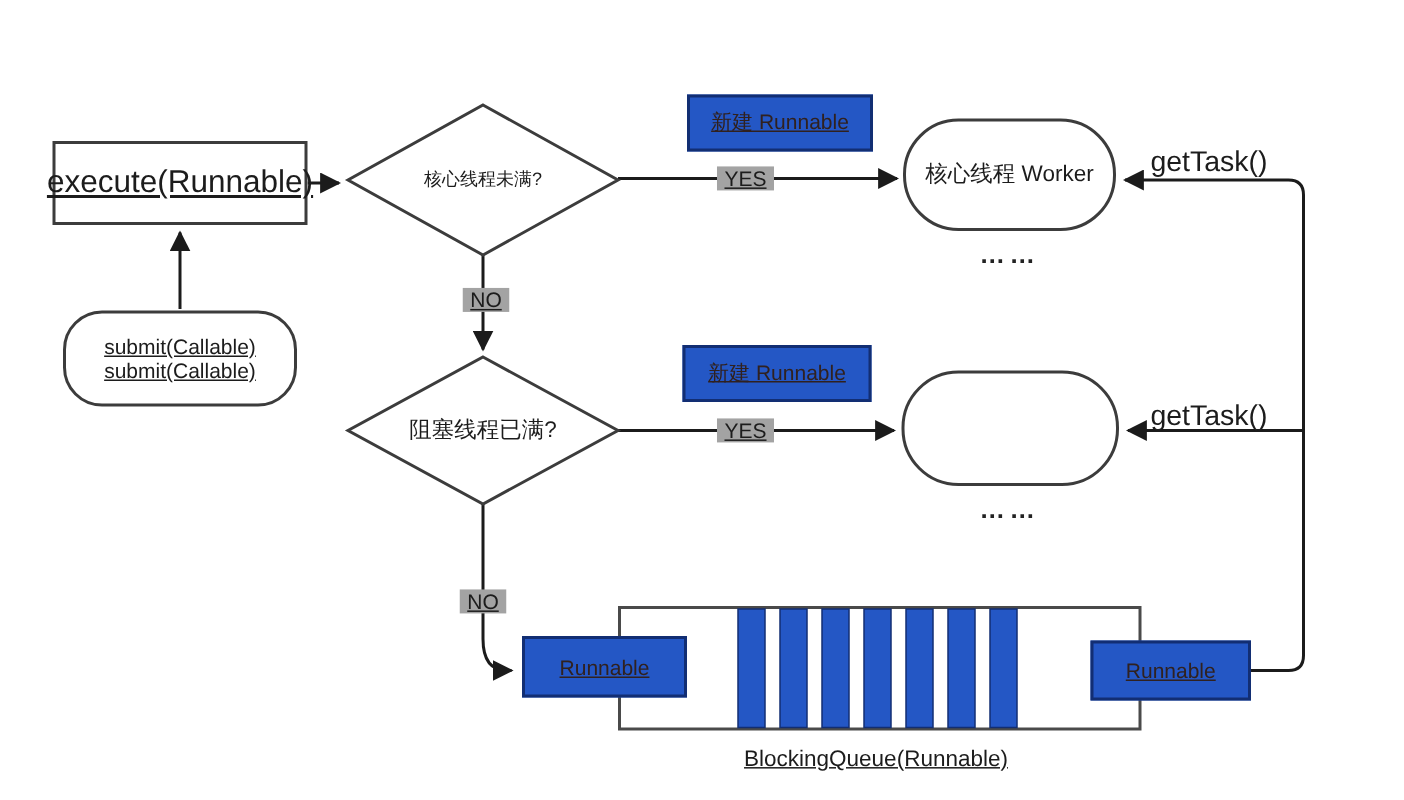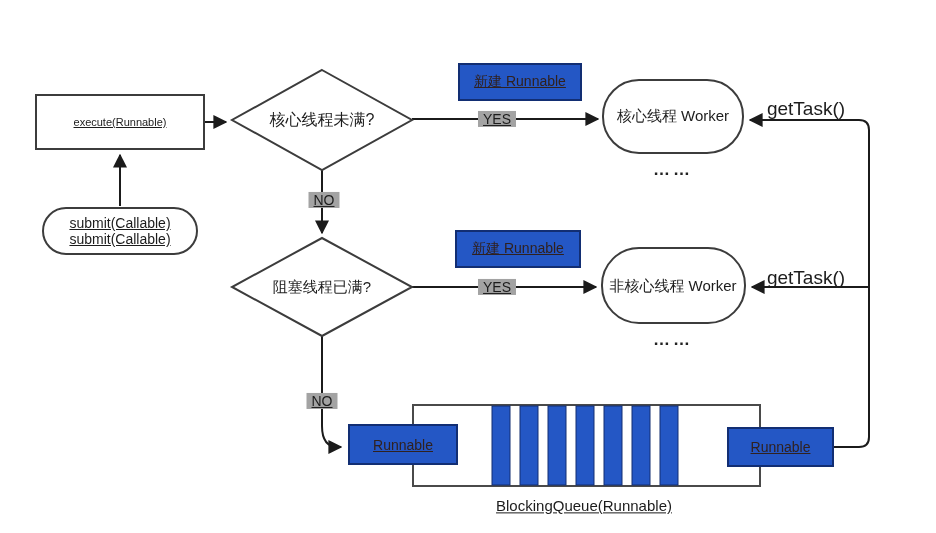--- a/index.html
+++ b/index.html
@@ -10,21 +10,21 @@
   #wires{position:absolute;left:0;top:0;width:936px;height:533px;}
   .lbl{
     position:absolute;transform:translate(-50%,-50%);white-space:nowrap;
     color:#1c1c1c;line-height:1.15;text-align:center;
   }
   .whitebg{background:#a3a3a3;padding:0 5px;text-decoration:underline;}
   .box{
     position:absolute;box-sizing:border-box;display:flex;flex-direction:column;
     align-items:center;justify-content:center;text-align:center;text-decoration:underline;
   }
-  .white-box{background:#ffffff;border:2px solid #3c3c3c;font-size:11px;}
+  .white-box{background:#ffffff;border:2px solid #3c3c3c;font-size:21px;}
   .blue-box{
     background:#2457c5;border:2px solid #122e73;color:#30211f;
     font-size:14px;
   }
   .dots{font-size:17px;font-weight:bold;letter-spacing:3px;color:#222;}
   .small{font-size:19px;}
   .edge-lbl{font-size:14px;}
 </style>
 </head>
 <body>
@@ -62,47 +62,46 @@
         <rect x="604" y="406" width="18" height="79" fill="#2457c5" stroke="#122e73" stroke-width="1"></rect>
         <rect x="632" y="406" width="18" height="79" fill="#2457c5" stroke="#122e73" stroke-width="1"></rect>
         <rect x="660" y="406" width="18" height="79" fill="#2457c5" stroke="#122e73" stroke-width="1"></rect>
       </g>
   </svg>
 
   <div class="box white-box" style="left:35px;top:94px;width:170px;height:56px;">
     <div>execute(Runnable)</div>
   </div>
 
-  <div class="box white-box" style="left:42px;top:207px;width:156px;height:48px;font-size:14px;border-radius:26px;">
+  <div class="box white-box" style="left:42px;top:207px;width:156px;height:64px;font-size:14px;border-radius:26px;">
     <div>submit(Callable)</div>
     <div>submit(Callable)</div>
   </div>
 
   <div class="box blue-box" style="left:458px;top:63px;width:124px;height:38px;">
     <div>新建 Runnable</div>
   </div>
 
   <div class="box blue-box" style="left:455px;top:230px;width:126px;height:38px;">
     <div>新建 Runnable</div>
   </div>
 
   <div class="box blue-box" style="left:348px;top:424px;width:110px;height:41px;">
     <div>Runnable</div>
   </div>
 
   <div class="box blue-box" style="left:727px;top:427px;width:107px;height:40px;">
     <div>Runnable</div>
   </div>
 
-  <div class="lbl" style="left:322px;top:120px;font-size:16px;">核心线程未满?</div>
+  <div class="lbl" style="left:322px;top:120px;font-size:12px;">核心线程未满?</div>
   <div class="lbl" style="left:322px;top:287px;font-size:15px;">阻塞线程已满?</div>
 
   <div class="lbl" style="left:673px;top:116px;font-size:15px;">核心线程 Worker</div>
   <div class="lbl dots" style="left:673px;top:170px;">……</div>
-  <div class="lbl" style="left:673px;top:286px;font-size:15px;">非核心线程 Worker</div>
   <div class="lbl dots" style="left:673px;top:340px;">……</div>
 
   <div class="lbl whitebg edge-lbl" style="left:497px;top:119px;">YES</div>
   <div class="lbl whitebg edge-lbl" style="left:497px;top:287px;">YES</div>
   <div class="lbl whitebg edge-lbl" style="left:324px;top:200px;">NO</div>
   <div class="lbl whitebg edge-lbl" style="left:322px;top:401px;">NO</div>
   <div class="lbl small" style="left:806px;top:109px;">getTask()</div>
   <div class="lbl small" style="left:806px;top:278px;">getTask()</div>
 
   <div class="lbl" style="left:584px;top:506px;font-size:15px;text-decoration:underline;">BlockingQueue(Runnable)</div>

